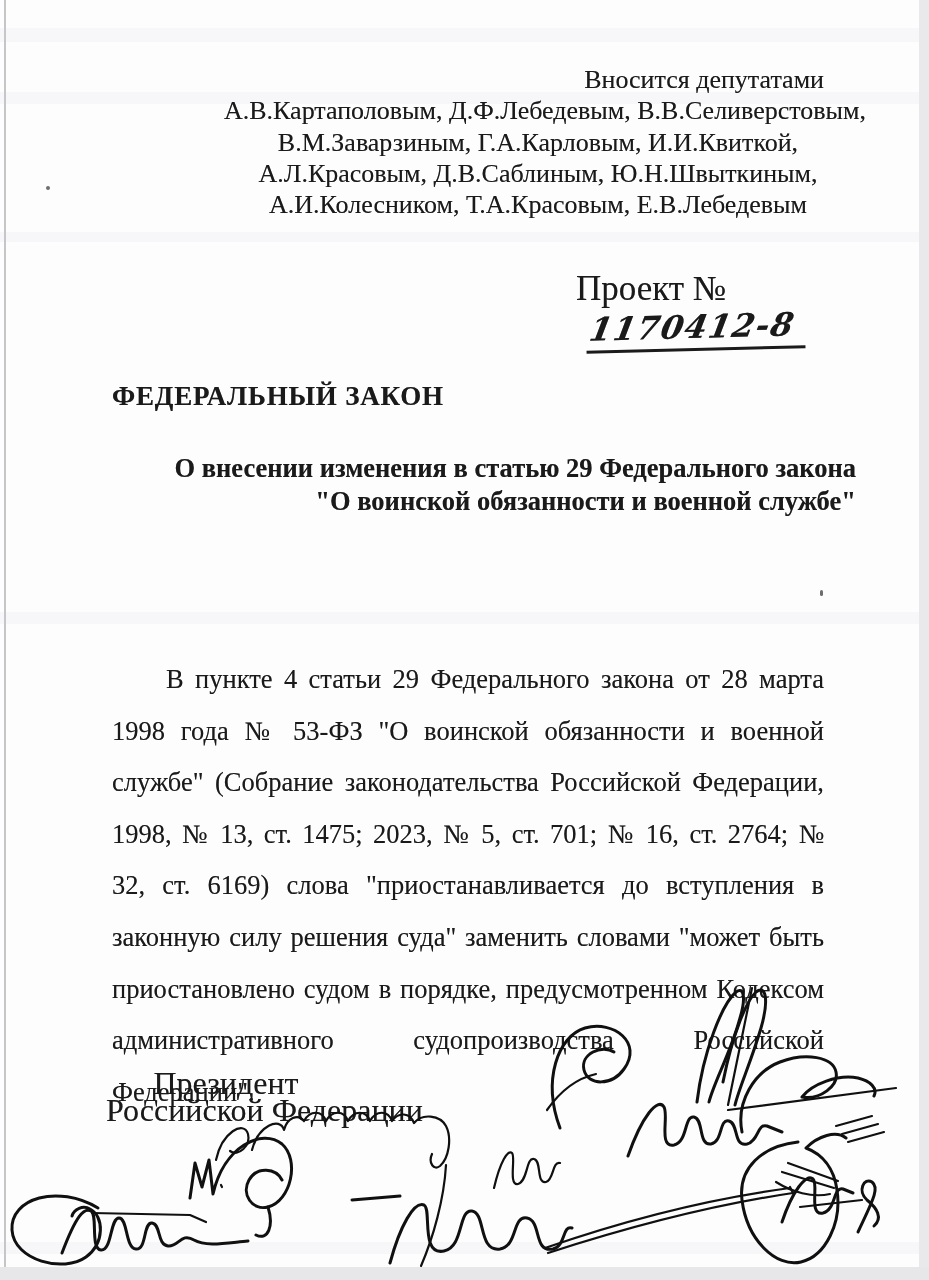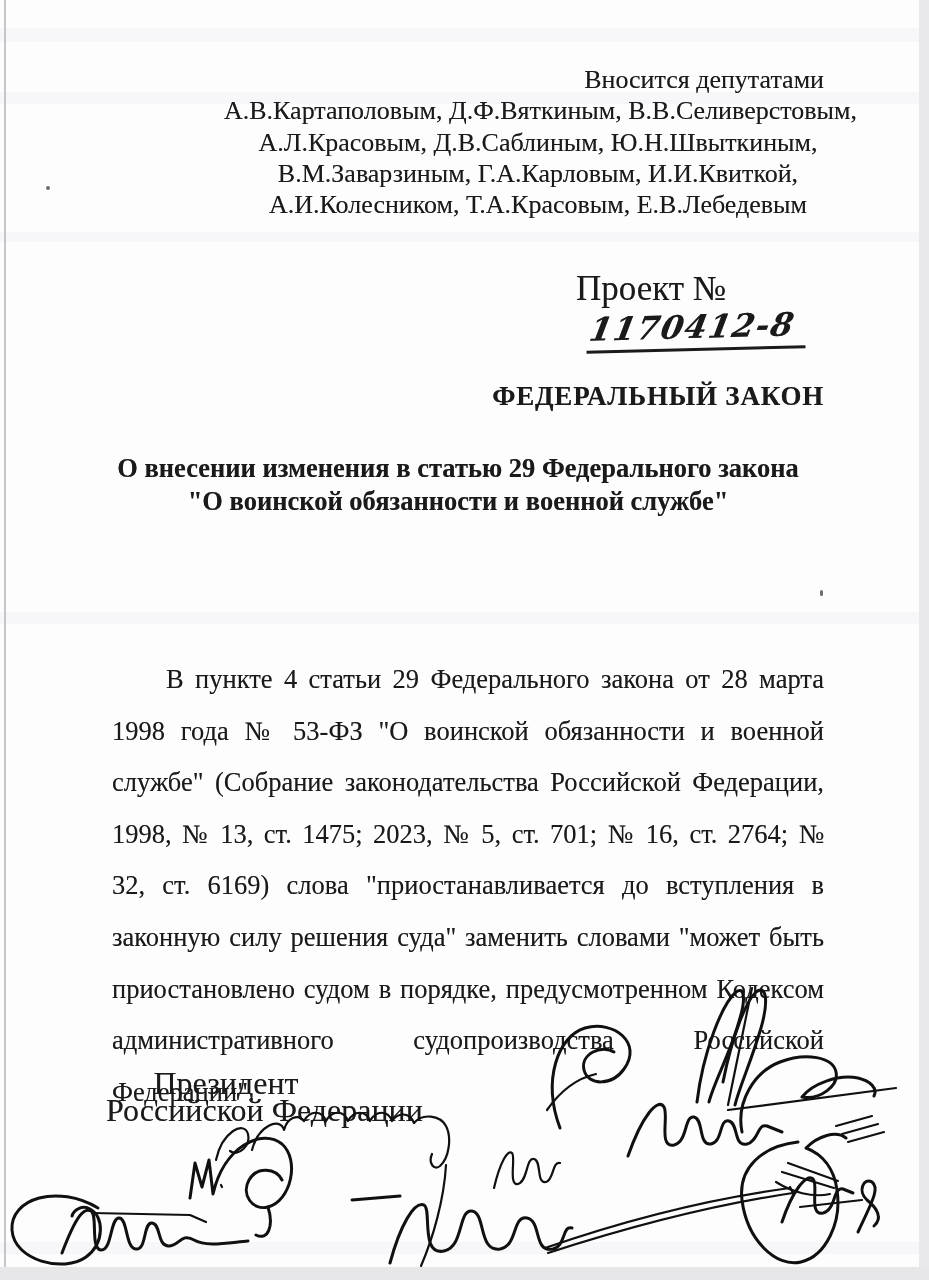--- a/index.html
+++ b/index.html
@@ -22,23 +22,23 @@
 
   .project{position:absolute;top:269px;left:576px;height:46px;}
   .project-label{font-size:35px;vertical-align:bottom;}
   .hand-wrap{display:inline-block;position:relative;margin-left:10px;
              border-bottom:3px solid #1b1b1b;padding:0 10px 1px 4px;
              transform:rotate(-1.5deg);}
   .hand{display:inline-block;font-family:"DejaVu Serif",serif;font-style:italic;
         font-weight:700;font-size:32px;letter-spacing:1.5px;
         transform:skewX(-12deg);position:relative;top:-1px;}
 
-  .law-heading{position:absolute;top:381px;left:112px;width:712px;text-align:right;
+  .law-heading{position:absolute;top:381px;left:112px;width:712px;text-align:left;
                font-weight:700;font-size:27px;letter-spacing:.8px;}
-  .law-title{position:absolute;top:452px;left:78px;width:760px;text-align:center;
+  .law-title{position:absolute;top:452px;left:96px;width:760px;text-align:right;
              font-weight:700;font-size:26.5px;line-height:33px;}
 
   .body-text{position:absolute;top:654px;left:112px;width:712px;
              font-size:26.5px;line-height:51.6px;text-align:justify;text-indent:54px;
              word-spacing:1.5px;}
 
   .signatory{position:absolute;top:1070px;left:106px;width:240px;text-align:center;
              font-size:32px;line-height:26.5px;white-space:nowrap;}
 
   .signatures{position:absolute;top:960px;left:0;width:929px;height:320px;}
@@ -54,23 +54,23 @@
   <div class="band" style="top:28px;height:14px;"></div>
   <div class="band" style="top:92px;height:12px;"></div>
   <div class="band" style="top:232px;height:10px;"></div>
   <div class="band" style="top:612px;height:12px;"></div>
   <div class="band" style="top:1242px;height:12px;"></div>
   <div class="speck" style="left:46px;top:186px;"></div>
   <div class="speck" style="left:820px;top:590px;width:3px;height:6px;border-radius:2px;"></div>
 
   <div class="intro">
     <div class="r">Вносится депутатами</div>
-    <div>А.В.Картаполовым, Д.Ф.Вяткиным, В.В.Селиверстовым,</div>
+    <div>А.В.Картаполовым, Д.Ф.Лебедевым, В.В.Селиверстовым,</div>
+    <div>В.М.Заварзиным, Г.А.Карловым, И.И.Квиткой,</div>
     <div>А.Л.Красовым, Д.В.Саблиным, Ю.Н.Швыткиным,</div>
-    <div>В.М.Заварзиным, Г.А.Карловым, И.И.Квиткой,</div>
     <div>А.И.Колесником, Т.А.Красовым, Е.В.Лебедевым</div>
   </div>
 
   <div class="project">
     <span class="project-label">Проект №</span><span class="hand-wrap"><span class="hand">1170412-8</span></span>
   </div>
 
   <div class="law-heading">ФЕДЕРАЛЬНЫЙ ЗАКОН</div>
 
   <div class="law-title">

